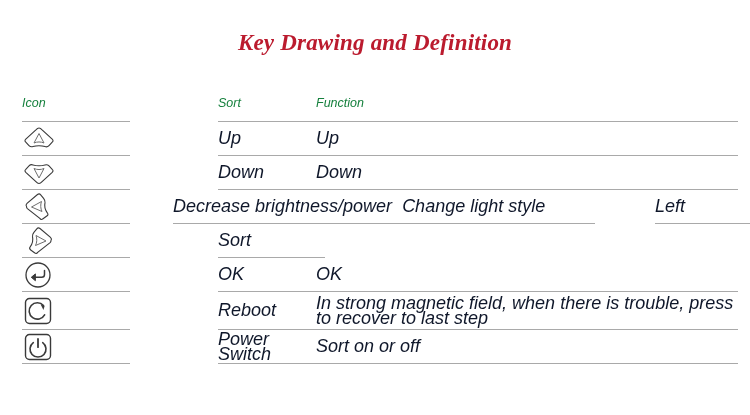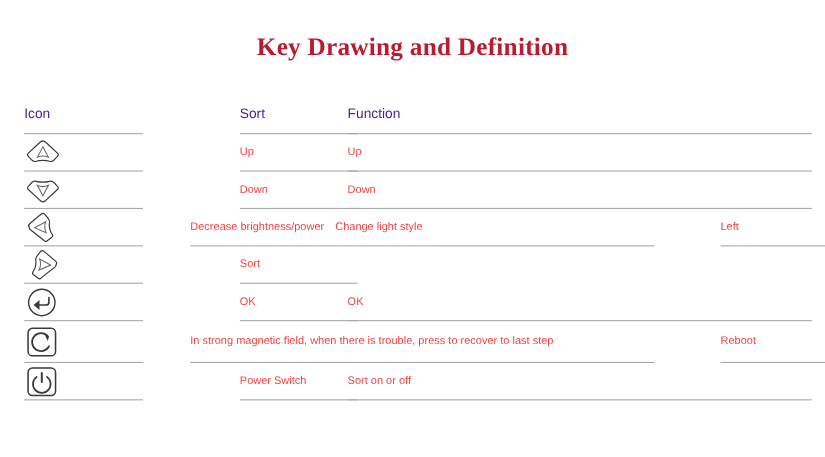--- a/index.html
+++ b/index.html
@@ -10,20 +10,21 @@
     width: 750px;
     height: 415px;
     background: #ffffff;
     font-family: "Liberation Sans", sans-serif;
     overflow: hidden;
   }
   .page {
     position: relative;
     width: 750px;
     height: 415px;
+    font-style: italic;
   }
   .title {
     position: absolute;
     top: 30px;
     left: 0;
     width: 750px;
     text-align: center;
     font-family: "Liberation Serif", serif;
     font-weight: bold;
     font-size: 23px;
@@ -35,22 +36,22 @@
     top: 96px;
     left: 0;
     width: 750px;
   }
   .row {
     display: flex;
     align-items: stretch;
   }
   .cell {
     box-sizing: border-box;
-    color: #ef4444;
-    font-size: 10px;
+    color: #0f172a;
+    font-size: 18px;
     line-height: 15px;
   }
   .cell-inner {
     box-sizing: border-box;
     height: 100%;
     display: flex;
     align-items: center;
   }
   
   .col-icon  { width: 170px; padding-left: 22px; }
@@ -59,21 +60,21 @@
 
   .col-icon  .cell-inner { width: 108px; }
   .col-sort  .cell-inner { width: 107px; margin-left: 40px; }
   .col-func  .cell-inner { width: 422px; }
 
   .hdr .cell-inner {
     border-bottom: 1px solid #a9a9a9;
     height: 26px;
     align-items: flex-start;
   }
-  .hdr .cell { color: #4c1d95; font-size: 12.5px; }
+  .hdr .cell { color: #15803d; font-size: 12.5px; }
 
   .body-row .cell-inner {
     border-bottom: 1px solid #a9a9a9;
     min-height: 34px;
   }
   .body-row.tall .cell-inner {
     min-height: 38px;
   }
   .icon-cell .cell-inner {
     align-items: center;
@@ -238,28 +239,28 @@
         <div class="cell-inner">
           <span class="ico-wrap">
             <svg class="key-ico" width="34" height="28" viewBox="0 0 34 28">
               <rect x="3.5" y="1.5" width="25" height="25" rx="4" ry="4" fill="none" stroke="#3a3a3a" stroke-width="1.4"></rect>
               <path d="M21.5 8.5 A 8.2 8.2 0 1 0 22.6 17.8" fill="none" stroke="#3a3a3a" stroke-width="1.6" stroke-linecap="round"></path>
               <path d="M18.6 7.2 L22.6 8.9 L21.4 12.9 Z" fill="#3a3a3a"></path>
             </svg>
           </span>
         </div>
       </div>
+      <div class="cell col-sort">
+        <div class="cell-inner">
+            <span>Reboot</span>
+          </div>
+      </div>
       <div class="cell col-func">
         <div class="cell-inner">
             <span class="func-text"><span>In strong magnetic field, when there is trouble, press to recover to last step</span></span>
-          </div>
-      </div>
-      <div class="cell col-sort">
-        <div class="cell-inner">
-            <span>Reboot</span>
           </div>
       </div>
     </div>
 
     <div class="row body-row">
       <div class="cell col-icon icon-cell">
         <div class="cell-inner">
           <span class="ico-wrap">
             <svg class="key-ico" width="34" height="28" viewBox="0 0 34 28">
               <rect x="3.5" y="1.5" width="25" height="25" rx="4" ry="4" fill="none" stroke="#3a3a3a" stroke-width="1.4"></rect>

